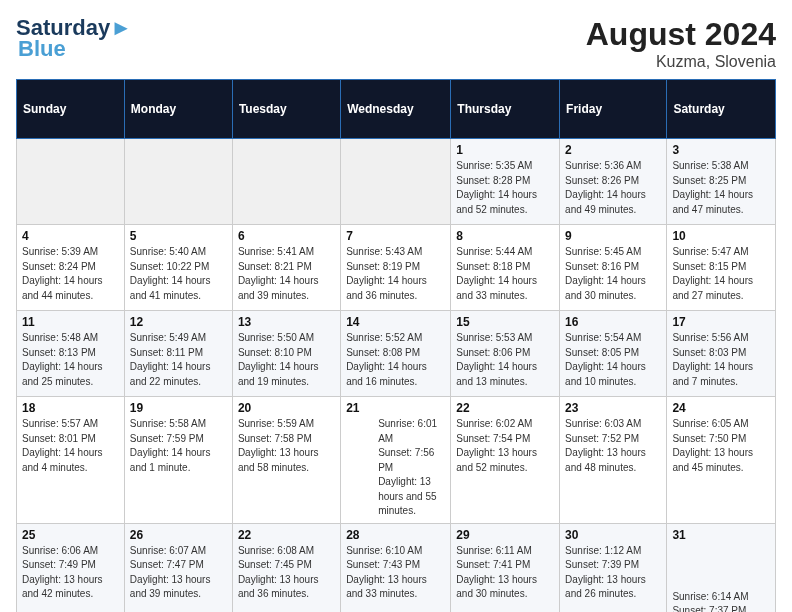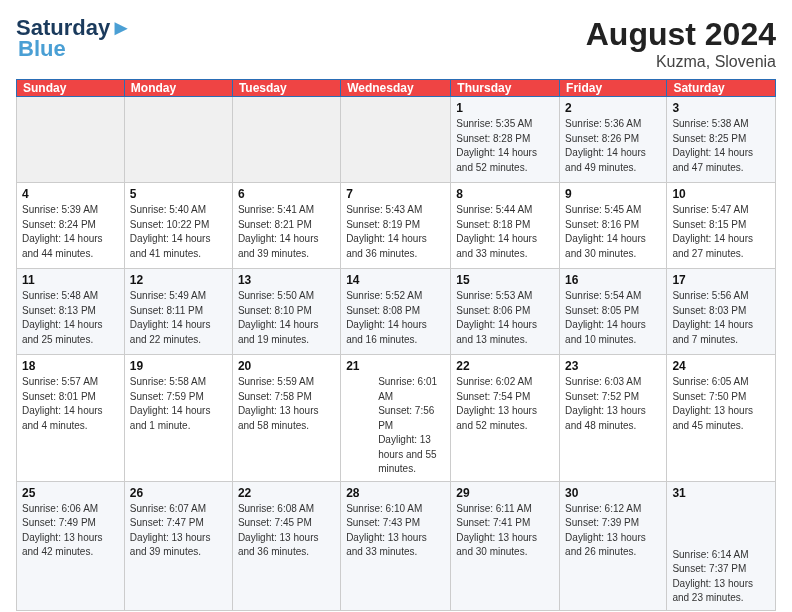--- a/index.html
+++ b/index.html
@@ -32,24 +32,24 @@
     .location-title {
       font-size: 16px;
       color: #444;
     }
     table {
       width: 100%;
       border-collapse: collapse;
       font-size: 10.5px;
     }
     thead tr th {
-      background-color: #ef4444;
+      background-color: #0f172a;
       color: #fff;
       text-align: left;
-      padding: 1px 6px;
+      padding: 22px 6px;
       font-size: 12px;
       font-weight: bold;
       border: 1px solid #2a6db5;
     }
     tbody tr td {
       border: 1px solid #ccc;
       vertical-align: top;
       padding: 4px 5px;
       width: 113px;
       min-height: 80px;
@@ -291,21 +291,21 @@
 Daylight: 13 hours and 33 minutes.</div>
         </td>
         <td>
           <span class="day-number">29</span>
           <div class="cell-text" style="white-space: pre-line;">Sunrise: 6:11 AM
 Sunset: 7:41 PM
 Daylight: 13 hours and 30 minutes.</div>
         </td>
         <td>
           <span class="day-number">30</span>
-          <div class="cell-text" style="white-space: pre-line;">Sunrise: 6:12 AM
+          <div class="cell-text" style="white-space: pre-line;">Sunrise: 1:12 AM
 Sunset: 7:39 PM
 Daylight: 13 hours and 26 minutes.</div>
         </td>
         <td>
           <span class="day-number">31</span>
           <div class="cell-text" style="white-space: pre-line; margin-top: 48px;">Sunrise: 6:14 AM
 Sunset: 7:37 PM
 Daylight: 13 hours and 23 minutes.</div>
         </td>
       </tr>

